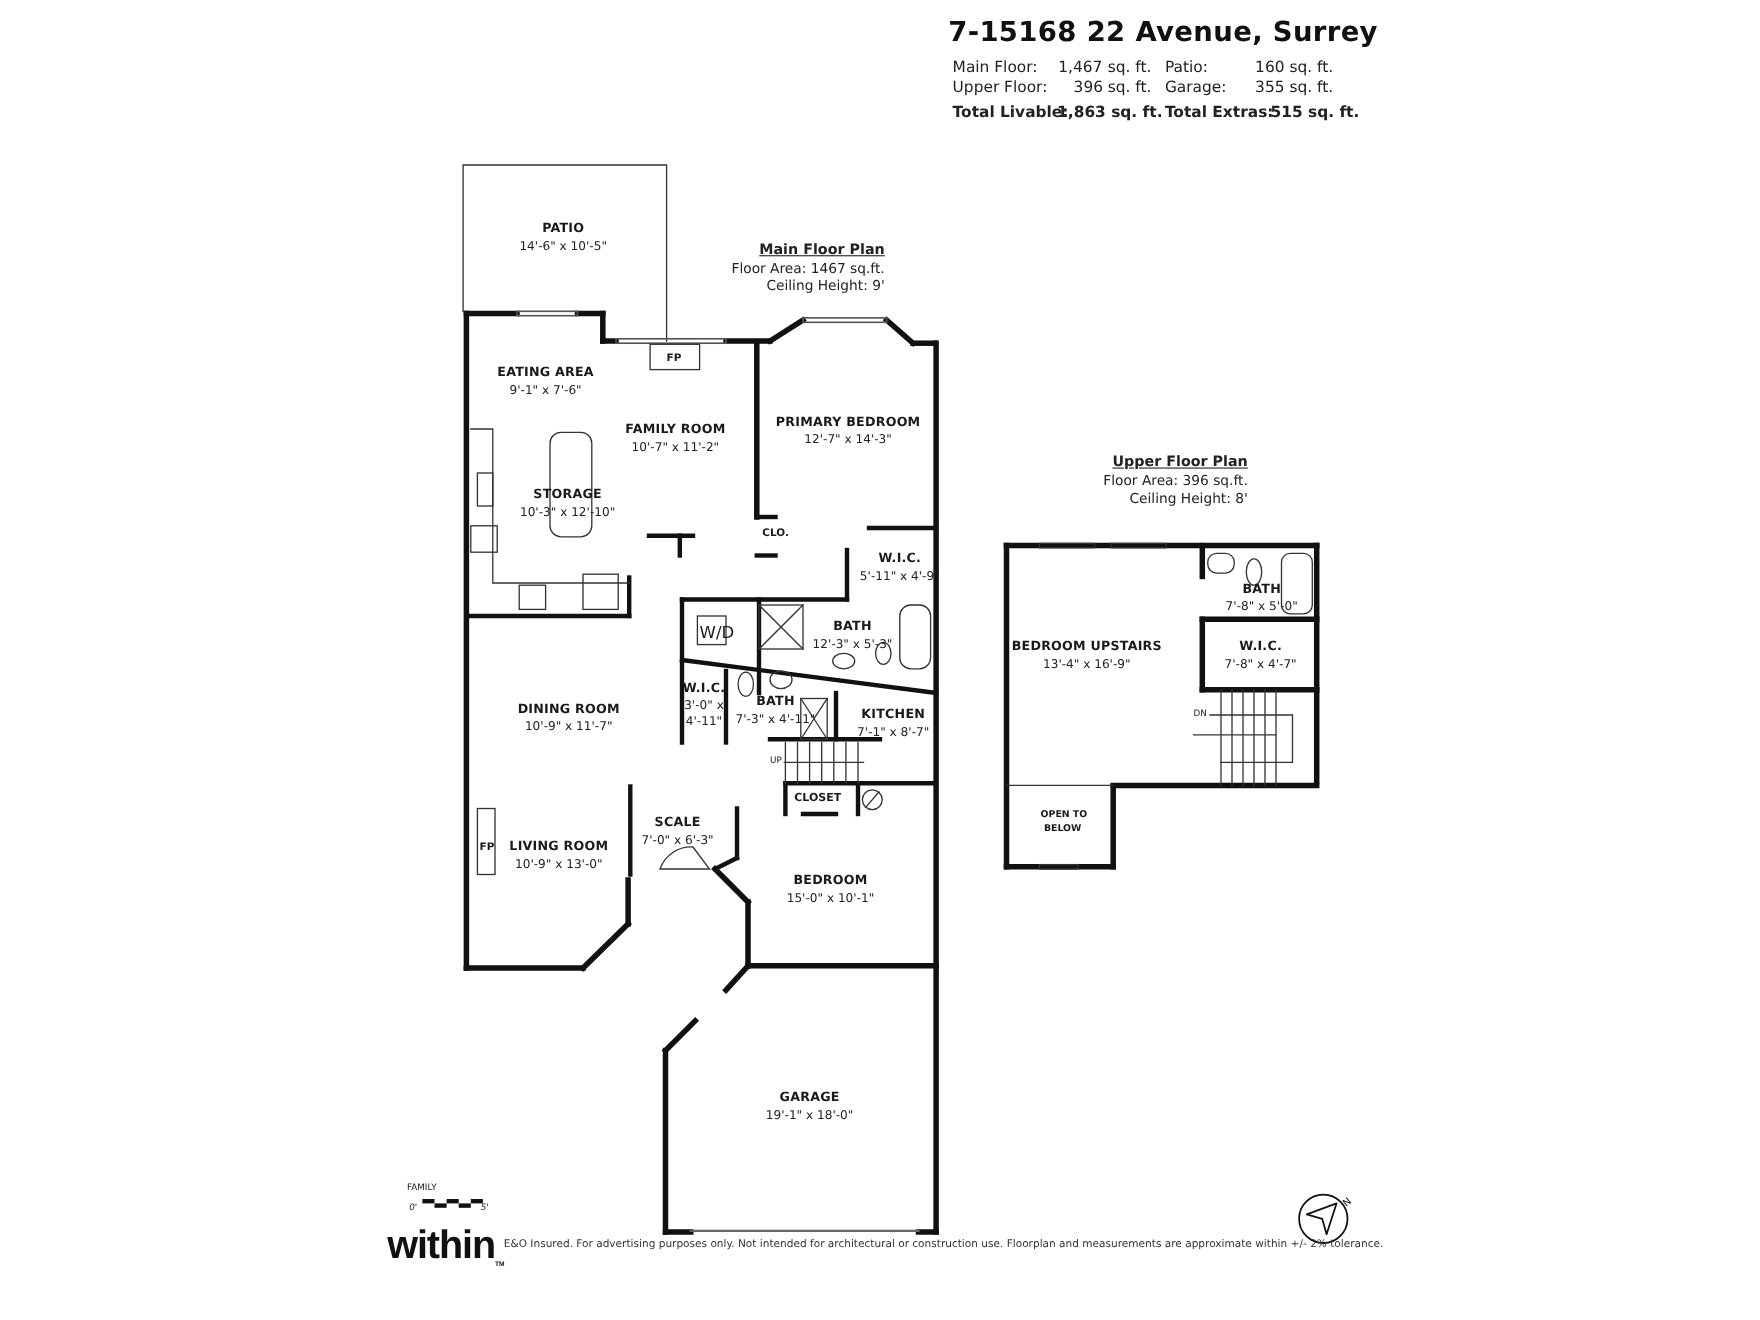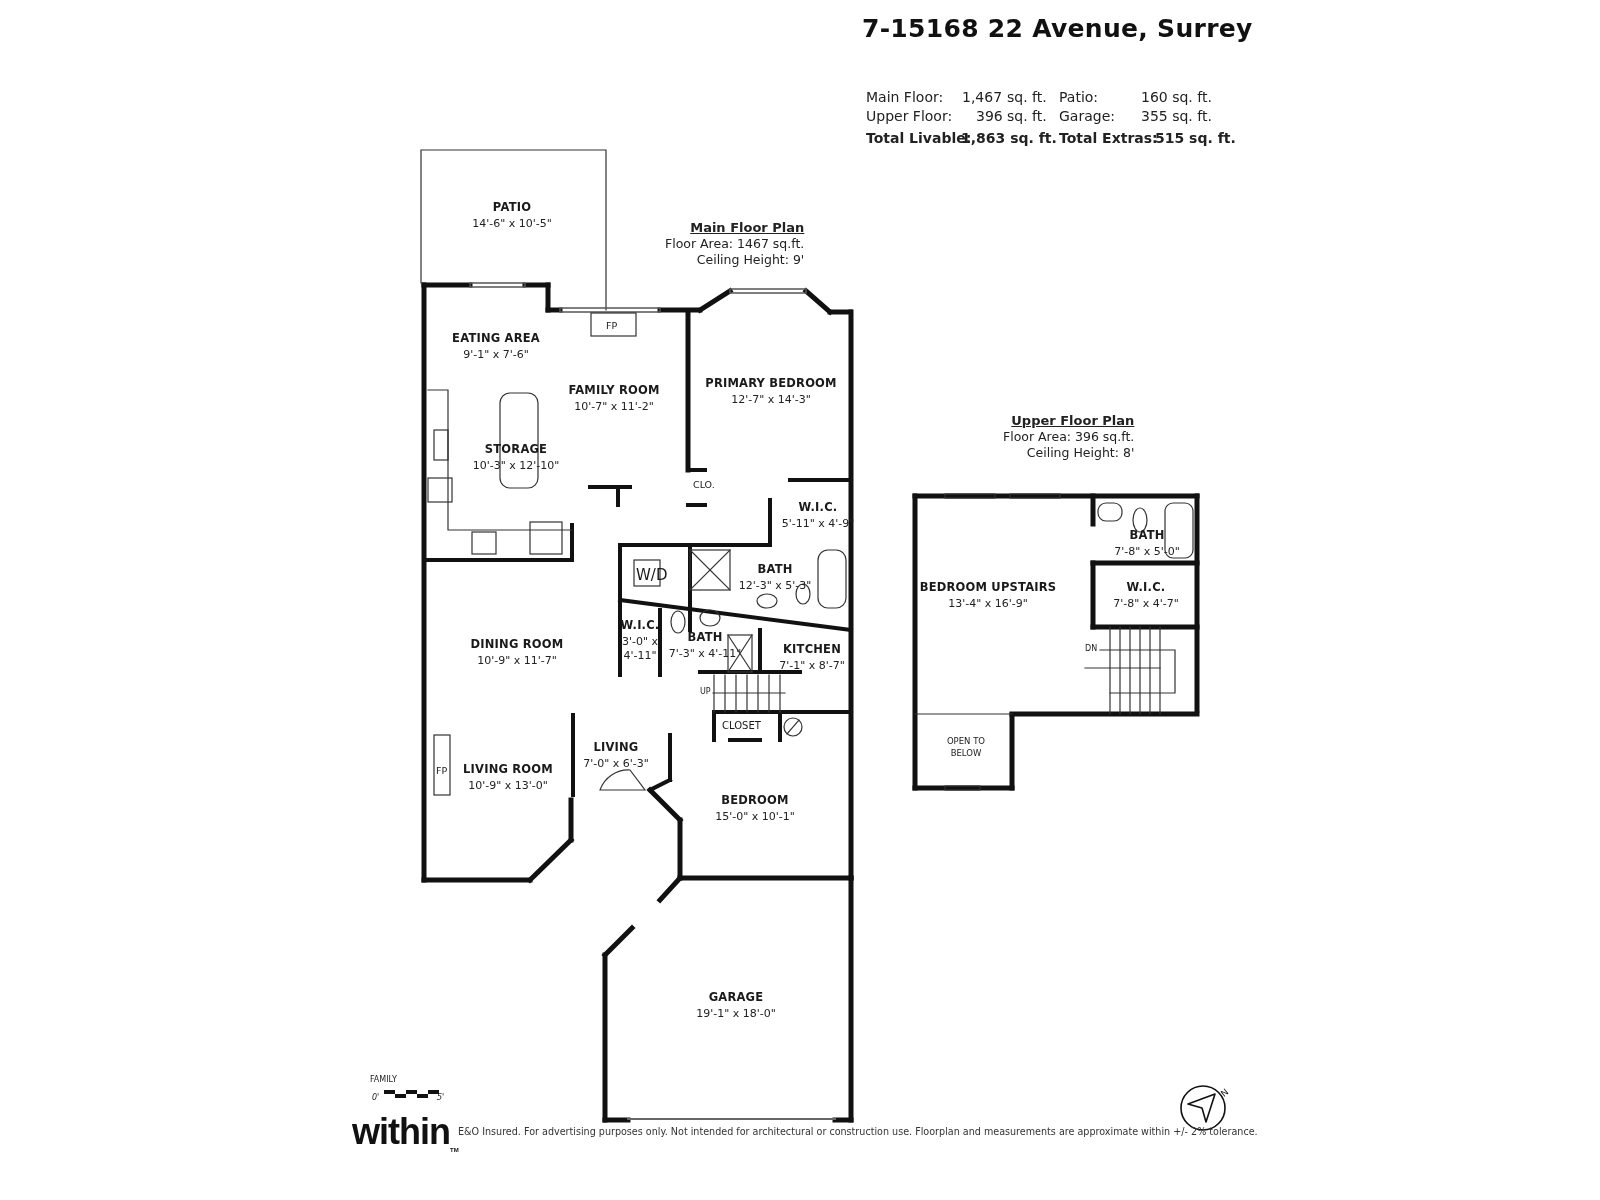--- a/index.html
+++ b/index.html
@@ -1,27 +1,27 @@
 <!DOCTYPE html>
 <html><head>
 <meta charset="utf-8">
 <style>
   html,body{margin:0;padding:0;background:#fff;}
   body{width:1600px;height:1200px;position:relative;overflow:hidden;font-family:"DejaVu Sans",sans-serif;color:#1a1a1a;}
   .abs{position:absolute;text-align:right;}
   .title{left:862px;top:14px;width:360px;text-align:right;font-size:25px;font-weight:bold;letter-spacing:0.3px;color:#111;white-space:nowrap;}
   .stats{left:866px;top:53px;font-size:14px;color:#222;}
   .stats .row{position:relative;height:19px;white-space:nowrap;}
-  .stats .row span{position:absolute;top:0;margin-top:36px;}
+  .stats .row span{position:absolute;top:0;}
   .stats .bold span{font-weight:bold;}
   .room-name{font-weight:bold;font-size:11.5px;letter-spacing:0.2px;white-space:nowrap;color:#1a1a1a;}
   .room-dim{font-size:11px;text-align:center;white-space:nowrap;color:#222;}
   .room{position:absolute;transform:translateX(-50%);text-align:center;}
   .room .room-dim{margin-top:3px;}
-  .small-label{font-weight:normal;font-size:9.5px;white-space:nowrap;}
+  .small-label{font-weight:bold;font-size:9.5px;white-space:nowrap;}
   .plan-head{font-size:12.5px;color:#222;line-height:16px;white-space:nowrap;}
   .plan-head .h{font-weight:bold;text-decoration:underline;font-size:13px;}
   .logo{left:352px;top:1111px;font-size:36px;font-weight:bold;letter-spacing:-1px;color:#111;font-family:"Liberation Sans",sans-serif;}
   .tm{font-size:6px;vertical-align:bottom;letter-spacing:0;}
   .disclaimer{left:458px;top:1126px;font-size:9.6px;color:#333;white-space:nowrap;}
   .scale-label{left:370px;top:1075px;font-size:8px;color:#222;}
   .scale-0{left:372px;top:1093px;font-size:8px;font-style:italic;color:#222;}
   .scale-5{left:437px;top:1093px;font-size:8px;font-style:italic;color:#222;}
   svg{position:absolute;left:0;top:0;}
 </style>
@@ -270,21 +270,21 @@
 </div>
 <div class="room" style="left:705px;top:630px">
   <div class="room-name">BATH</div>
   <div class="room-dim">7'-3" x 4'-11"</div>
 </div>
 <div class="room" style="left:812px;top:642px">
   <div class="room-name">KITCHEN</div>
   <div class="room-dim">7'-1" x 8'-7"</div>
 </div>
 <div class="room" style="left:616px;top:740px">
-  <div class="room-name">LIVING</div>
+  <div class="room-name">SCALE</div>
   <div class="room-dim">7'-0" x 6'-3"</div>
 </div>
 <div class="room" style="left:508px;top:762px">
   <div class="room-name">LIVING ROOM</div>
   <div class="room-dim">10'-9" x 13'-0"</div>
 </div>
 <div class="room" style="left:755px;top:793px">
   <div class="room-name">BEDROOM</div>
   <div class="room-dim">15'-0" x 10'-1"</div>
 </div>

